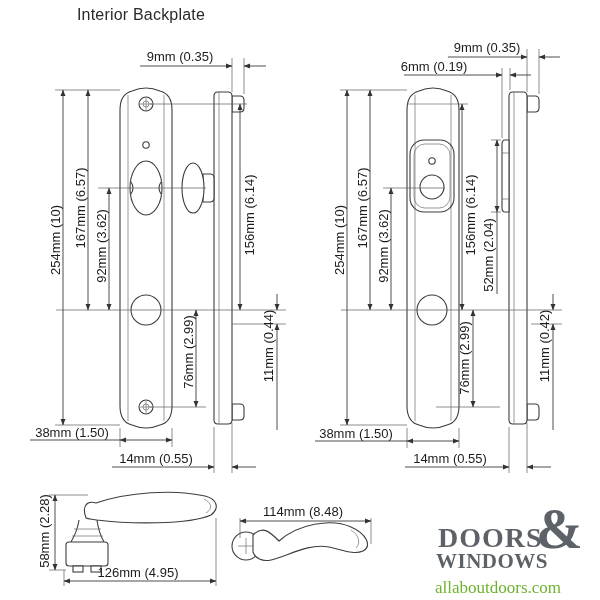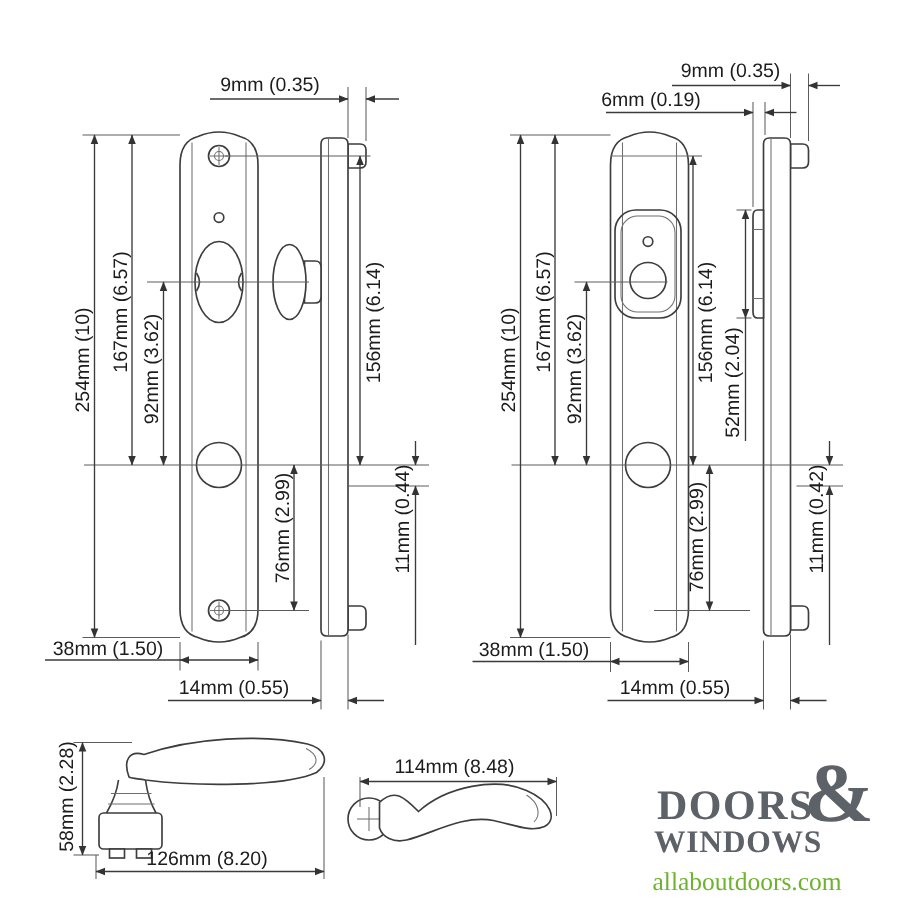--- a/index.html
+++ b/index.html
@@ -174,20 +174,21 @@
     <path class="part" d="M253 535 C263 525 270 532 279 541 C298 524 331 518 351 527 C367 534 372 546 363 551 C354 555 343 550 329 547 C308 543 288 556 271 560 C262 562 255 558 253 552 Z"></path>
     <path class="thin" d="M351 530 C359 535 361 543 356 548"></path>
   </g>
   <g>
     <line class="wit" x1="240" y1="518" x2="240" y2="538"></line>
     <line class="wit" x1="371" y1="518" x2="371" y2="544"></line>
     <line class="dim" x1="240" y1="521" x2="371" y2="521" marker-start="url(#ar)" marker-end="url(#ar)"></line>
   </g>
 </svg>
 
+<div class="title" style="left:141px;top:15px">Interior Backplate</div>
 
 <div class="hlabel" style="left:180px;top:56px">9mm (0.35)</div>
 <div class="vlabel" style="left:55px;top:240px">254mm (10)</div>
 <div class="vlabel" style="left:80px;top:208px">167mm (6.57)</div>
 <div class="vlabel" style="left:101px;top:246px">92mm (3.62)</div>
 <div class="vlabel" style="left:249px;top:215px">156mm (6.14)</div>
 <div class="vlabel" style="left:268px;top:346px">11mm (0.44)</div>
 <div class="vlabel" style="left:188px;top:352px">76mm (2.99)</div>
 <div class="hlabel" style="left:72px;top:432px">38mm (1.50)</div>
 <div class="hlabel" style="left:156px;top:458px">14mm (0.55)</div>
@@ -198,21 +199,21 @@
 <div class="vlabel" style="left:362px;top:208px">167mm (6.57)</div>
 <div class="vlabel" style="left:383px;top:246px">92mm (3.62)</div>
 <div class="vlabel" style="left:470px;top:215px">156mm (6.14)</div>
 <div class="vlabel" style="left:488px;top:255px">52mm (2.04)</div>
 <div class="vlabel" style="left:544px;top:346px">11mm (0.42)</div>
 <div class="vlabel" style="left:464px;top:358px">76mm (2.99)</div>
 <div class="hlabel" style="left:356px;top:433px">38mm (1.50)</div>
 <div class="hlabel" style="left:450px;top:458px">14mm (0.55)</div>
 
 <div class="vlabel" style="left:44px;top:531px">58mm (2.28)</div>
-<div class="hlabel" style="left:138px;top:572px">126mm (8.20)</div>
+<div class="hlabel" style="left:138px;top:572px">126mm (4.95)</div>
 <div class="hlabel" style="left:303px;top:511px">114mm (8.48)</div>
 
 <div class="logo" style="color: rgb(93, 98, 105);">
   <div class="logo-doors">DOORS</div>
   <div class="logo-amp">&amp;</div>
   <div class="logo-windows">WINDOWS</div>
   <div class="logo-url" style="color: rgb(109, 179, 46);">allaboutdoors.com</div>
 </div>
 
 </div>

